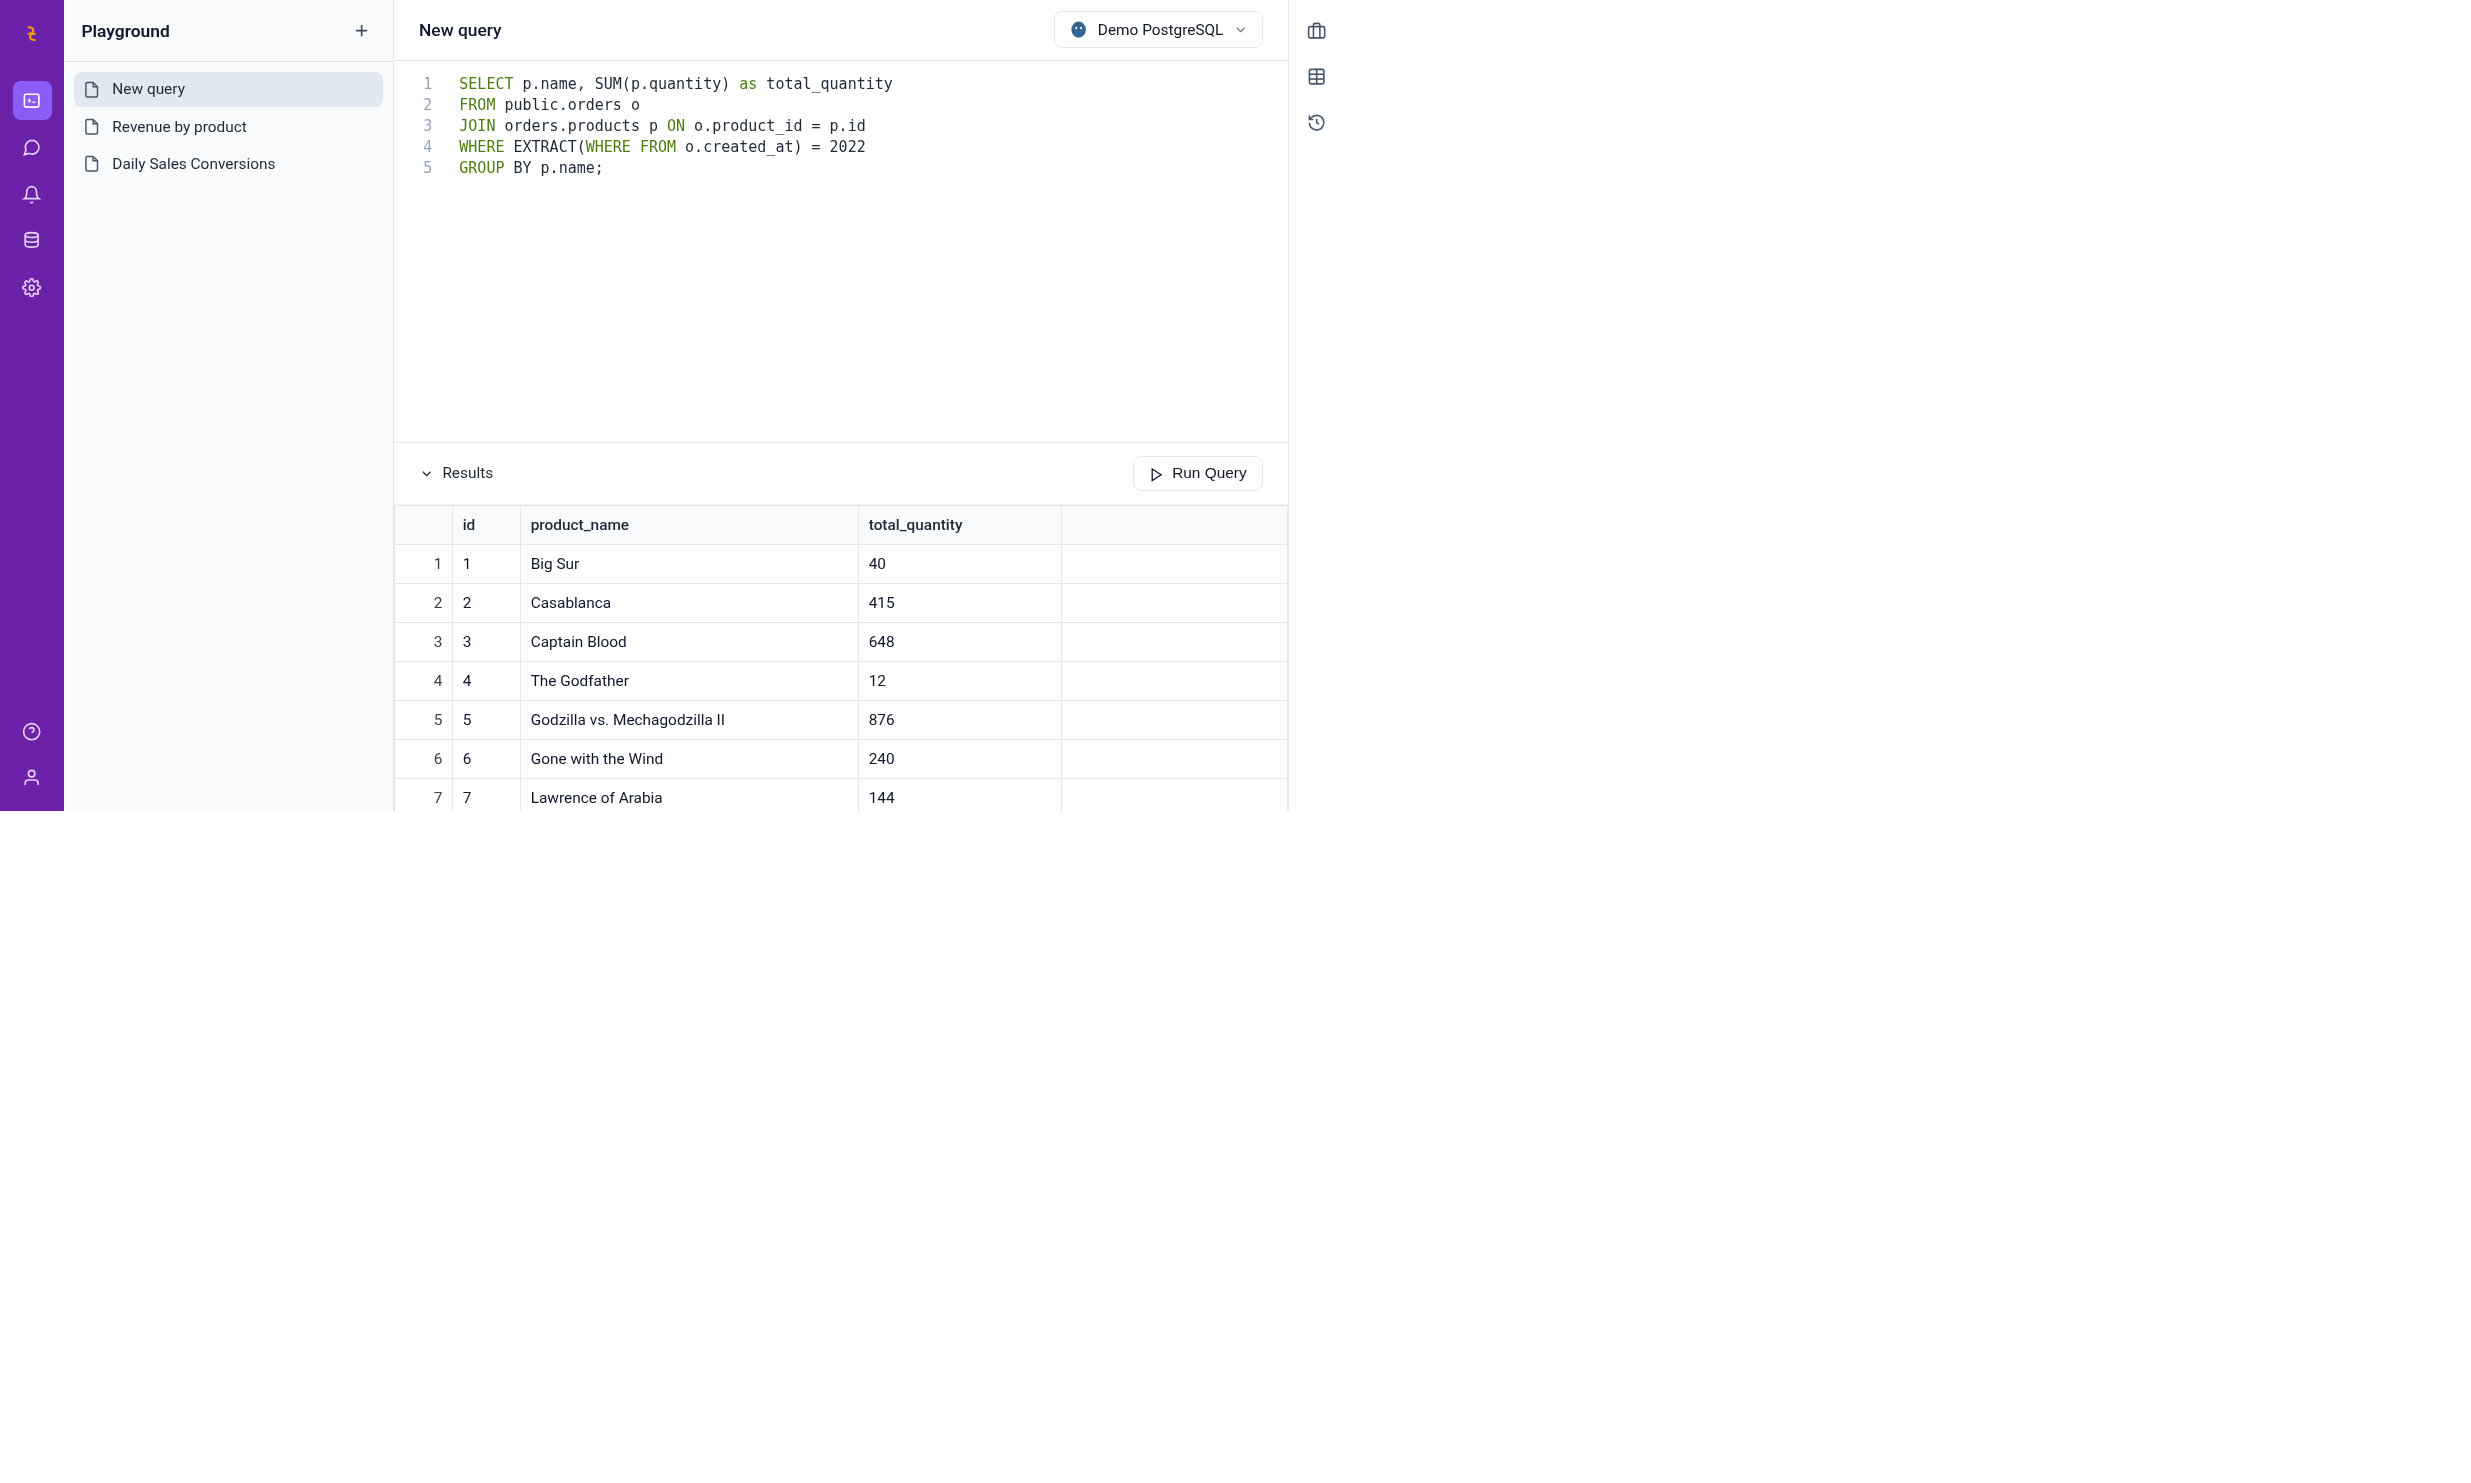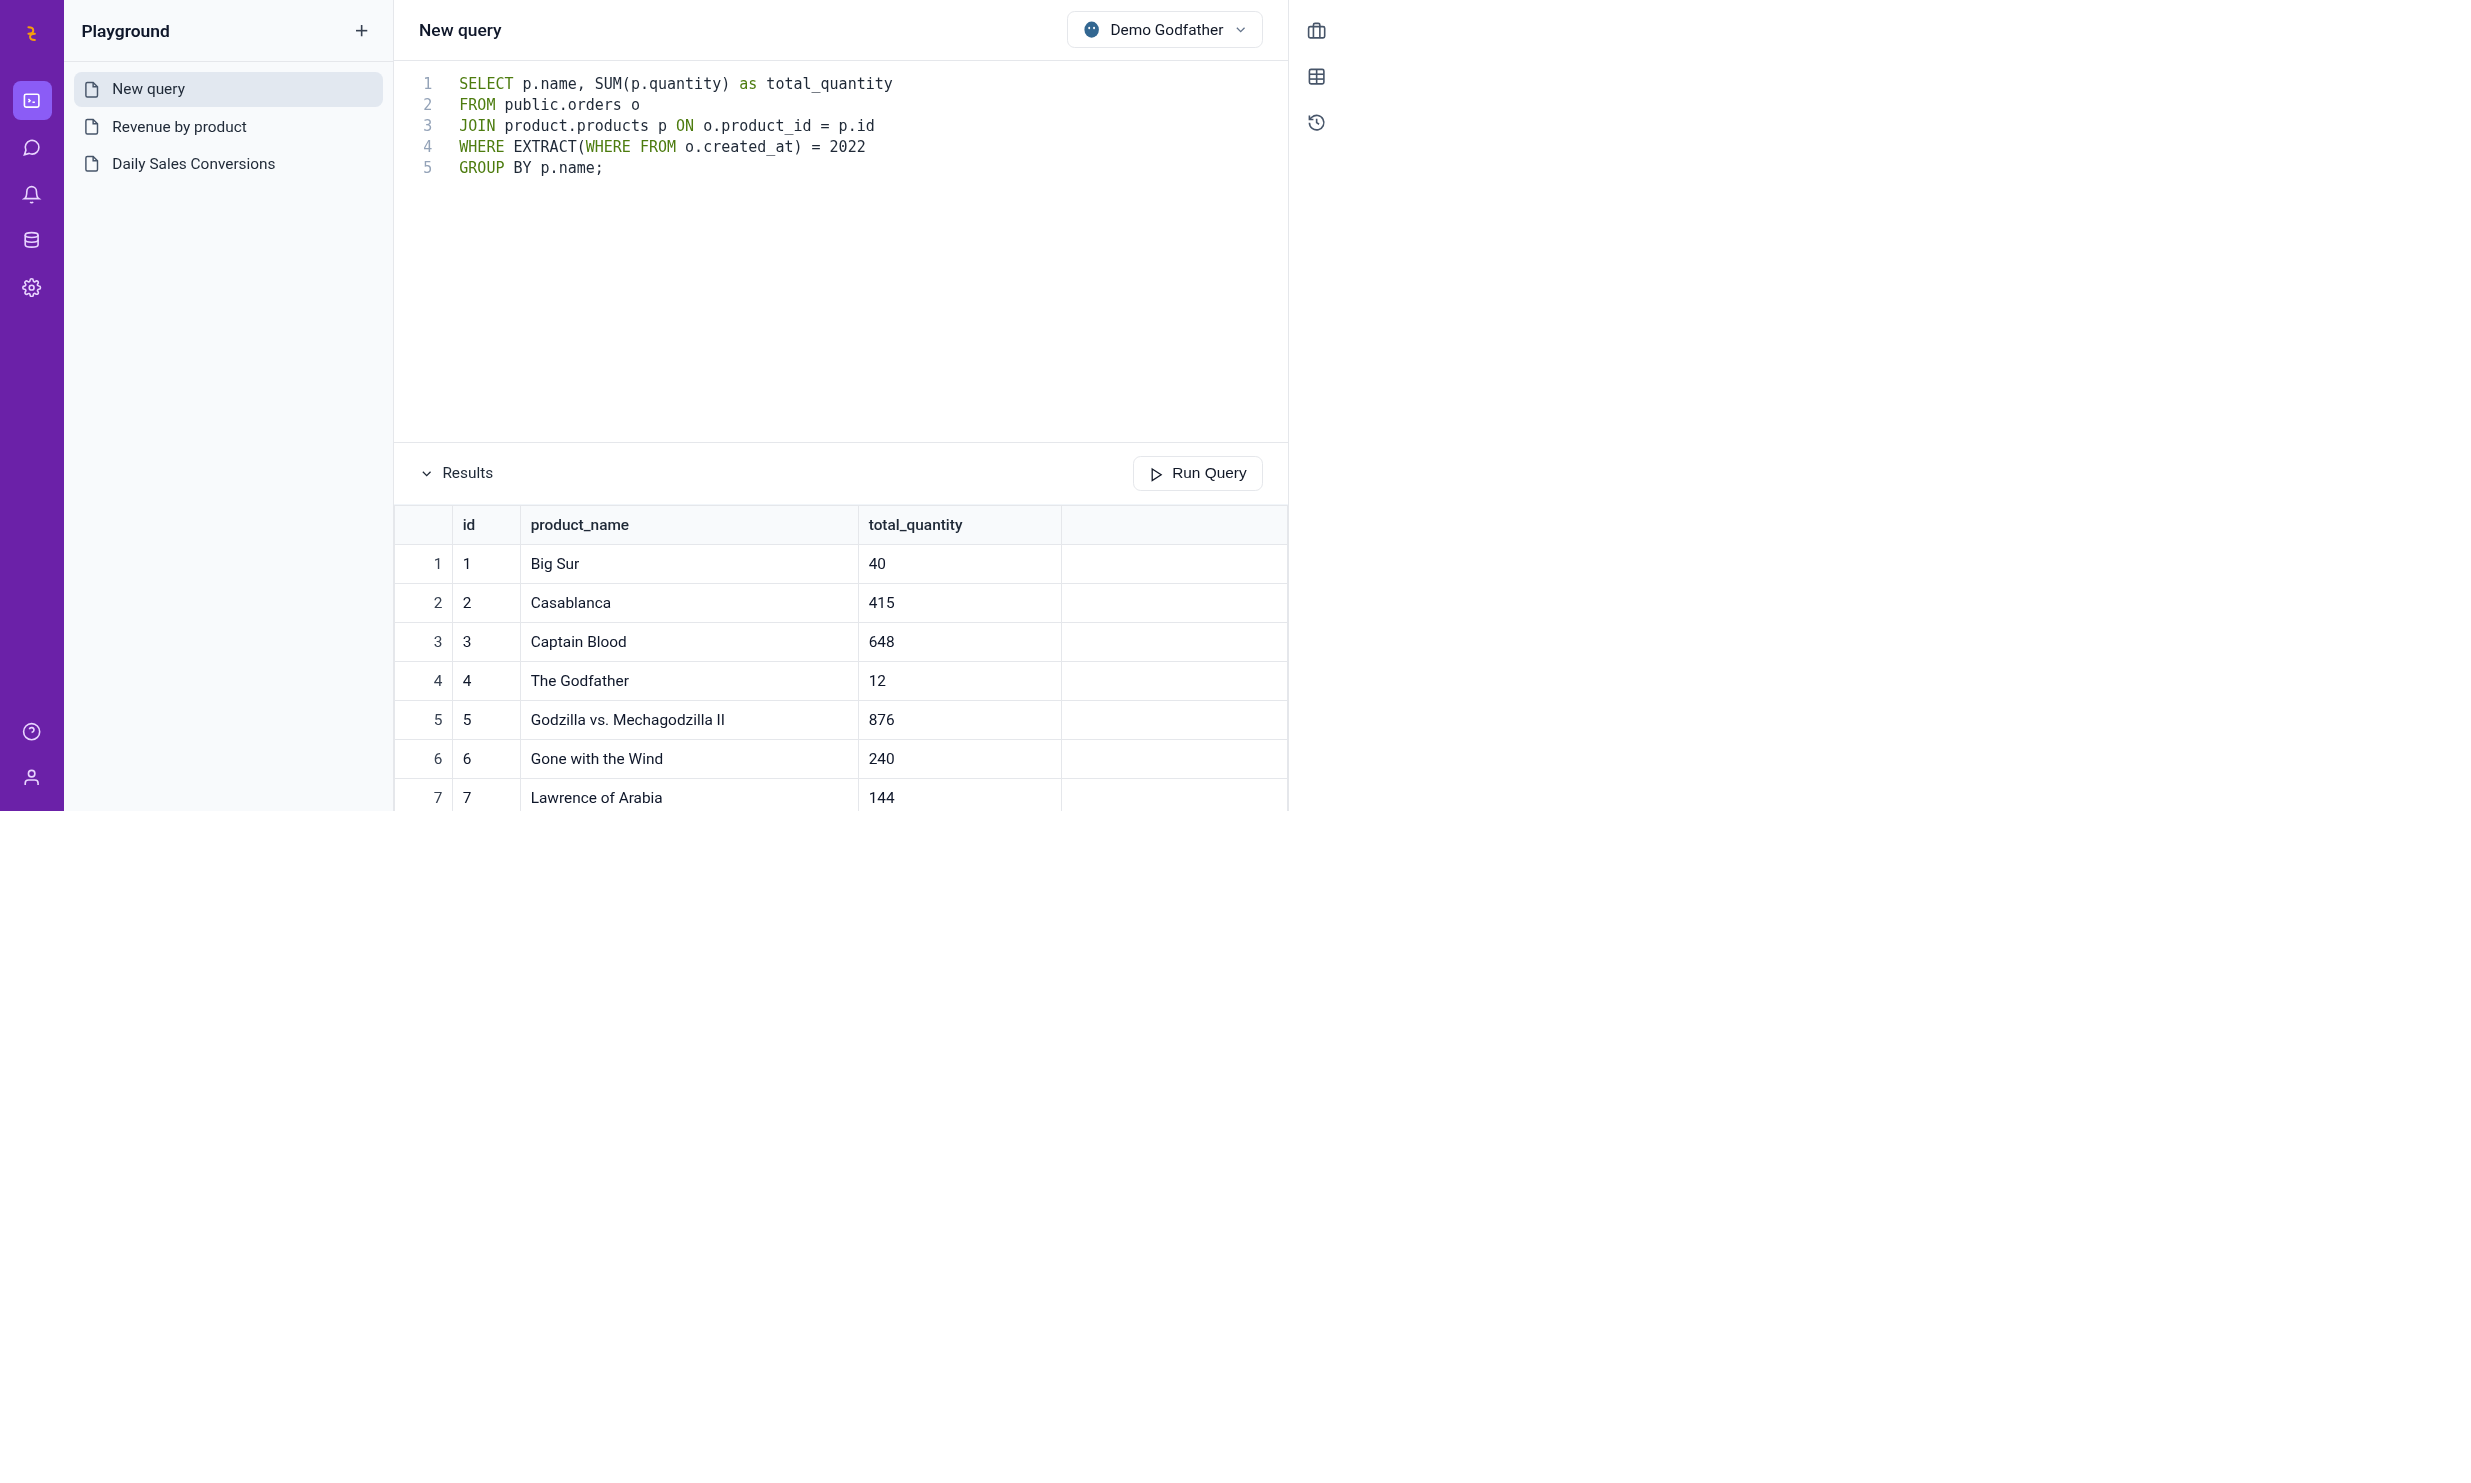--- a/index.html
+++ b/index.html
@@ -316,39 +316,39 @@
   <div class="main-header">
     <div class="title">New query</div>
     <div class="db-select">
       <span class="pg-icon">
         <svg viewBox="0 0 24 24">
             <ellipse cx="12" cy="12" rx="9" ry="10" fill="#336791"></ellipse>
             <ellipse cx="9" cy="10" rx="1.2" ry="1.6" fill="#fff"></ellipse>
             <ellipse cx="15" cy="10" rx="1.2" ry="1.6" fill="#fff"></ellipse>
           </svg>
       </span>
-      <span>Demo Godfather</span>
+      <span>Demo PostgreSQL</span>
       <svg class="chev" viewBox="0 0 24 24" fill="none" stroke="currentColor" stroke-width="2">
           <polyline points="6 9 12 15 18 9"></polyline>
         </svg>
     </div>
   </div>
 
   <div class="editor">
     <div class="gutter" id="gutter">
         <div>1</div>
         <div>2</div>
         <div>3</div>
         <div>4</div>
         <div>5</div>
       </div>
     <div class="code" id="code">
         <div><span class="kw">SELECT</span><span> p.name, SUM(p.quantity) </span><span class="kw">as</span><span> total_quantity</span></div>
         <div><span class="kw">FROM</span><span> public.orders o</span></div>
-        <div><span class="kw">JOIN</span><span> product.products p </span><span class="kw">ON</span><span> o.product_id = p.id</span></div>
+        <div><span class="kw">JOIN</span><span> orders.products p </span><span class="kw">ON</span><span> o.product_id = p.id</span></div>
         <div><span class="kw">WHERE</span><span> EXTRACT(</span><span class="kw">WHERE FROM</span><span> o.created_at) = 2022</span></div>
         <div><span class="kw">GROUP</span><span> BY p.name;</span></div>
       </div>
   </div>
 
   <div class="results-bar">
     <div class="results-label">
       <svg viewBox="0 0 24 24" fill="none" stroke="currentColor" stroke-width="2">
           <polyline points="6 9 12 15 18 9"></polyline>
         </svg>

